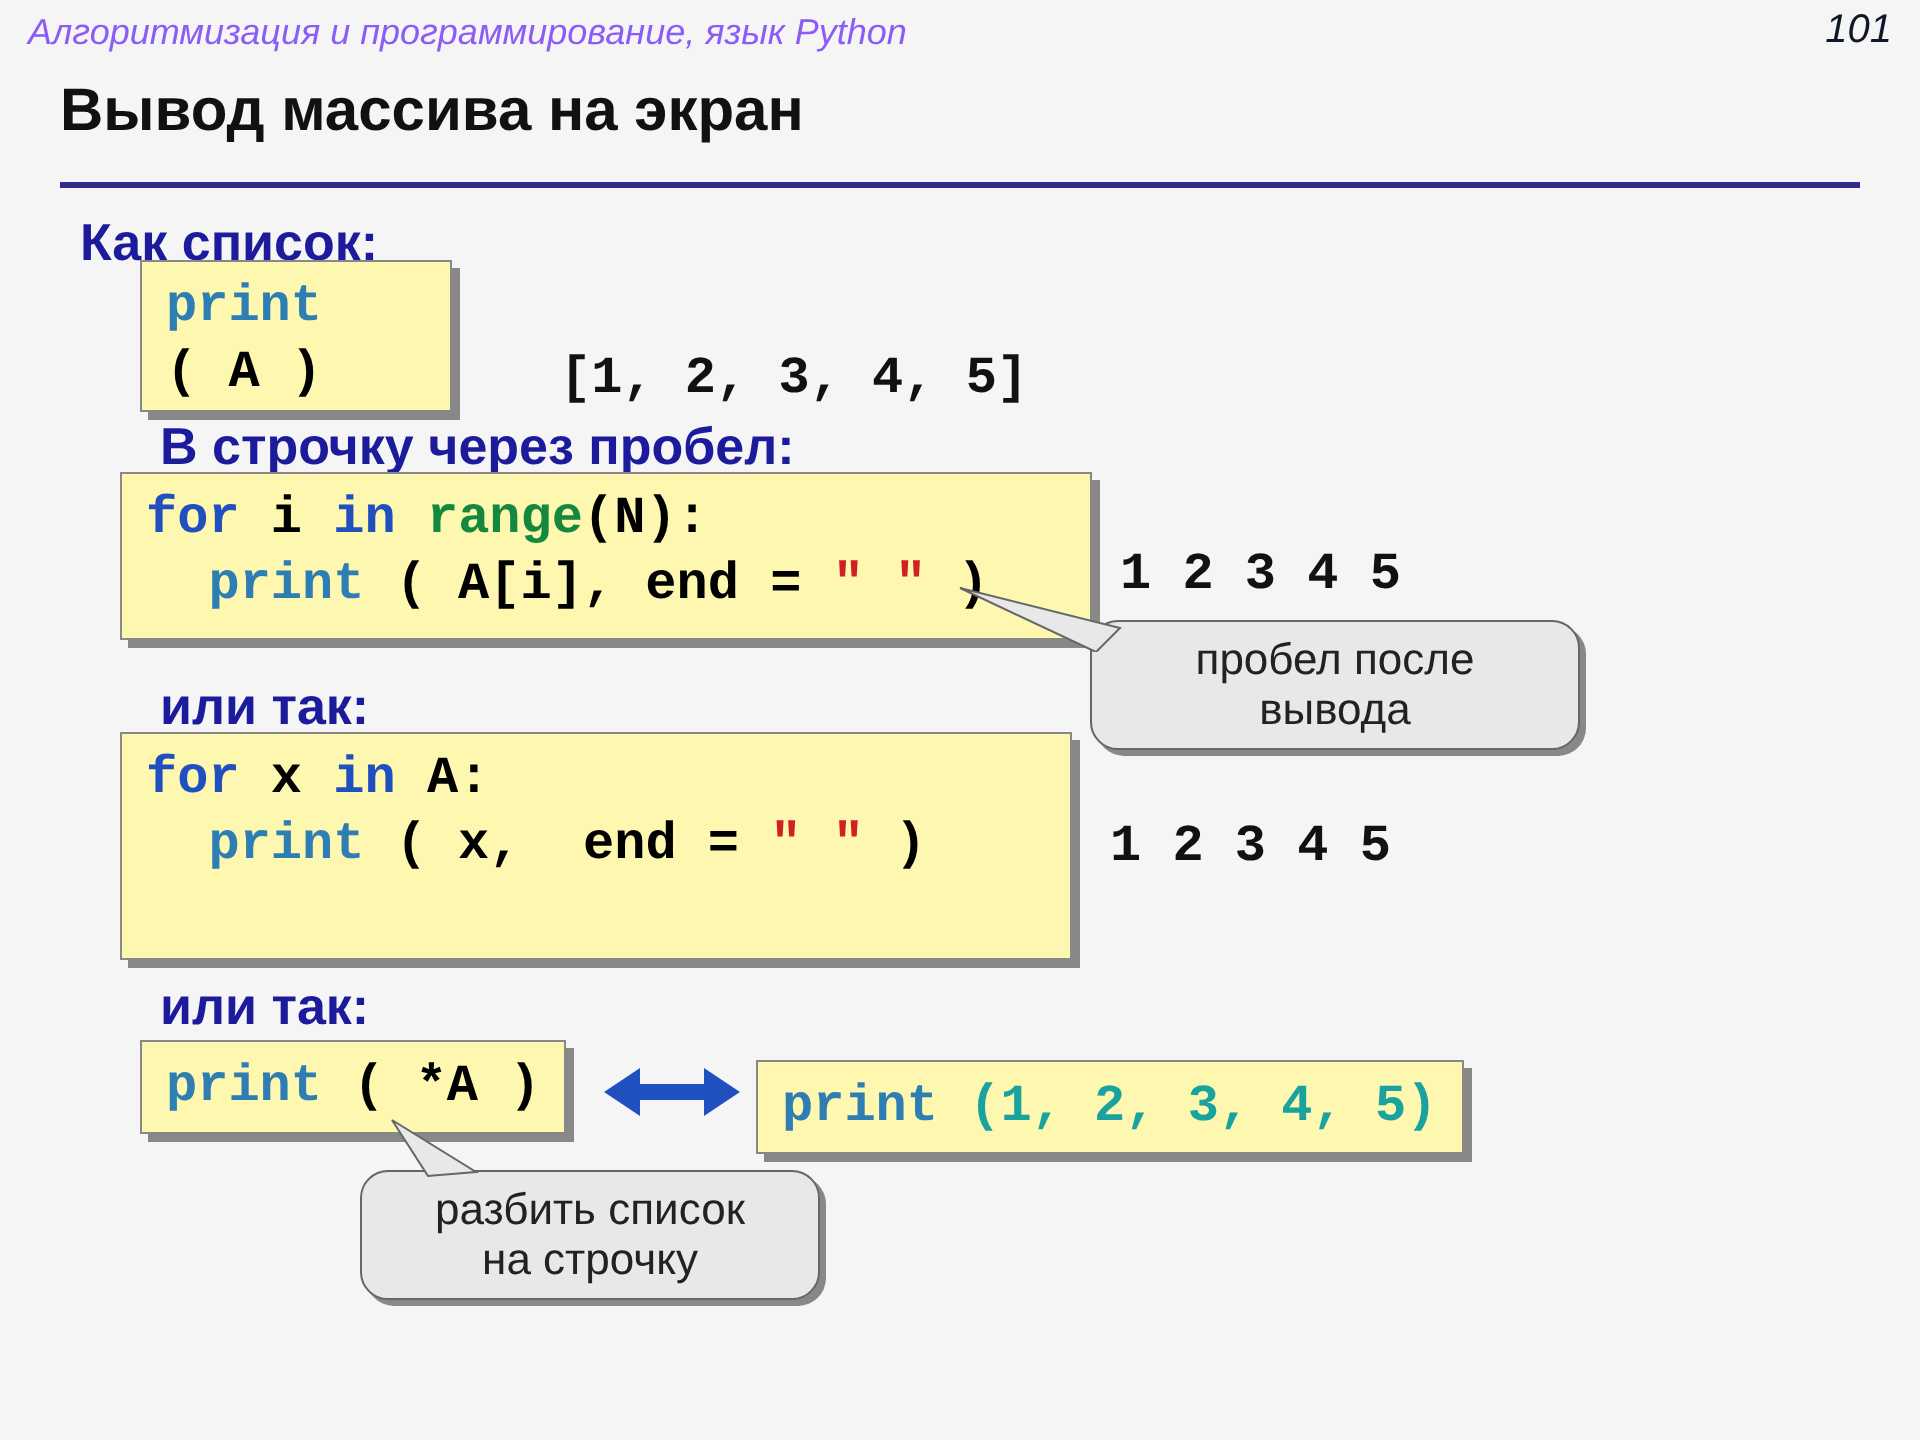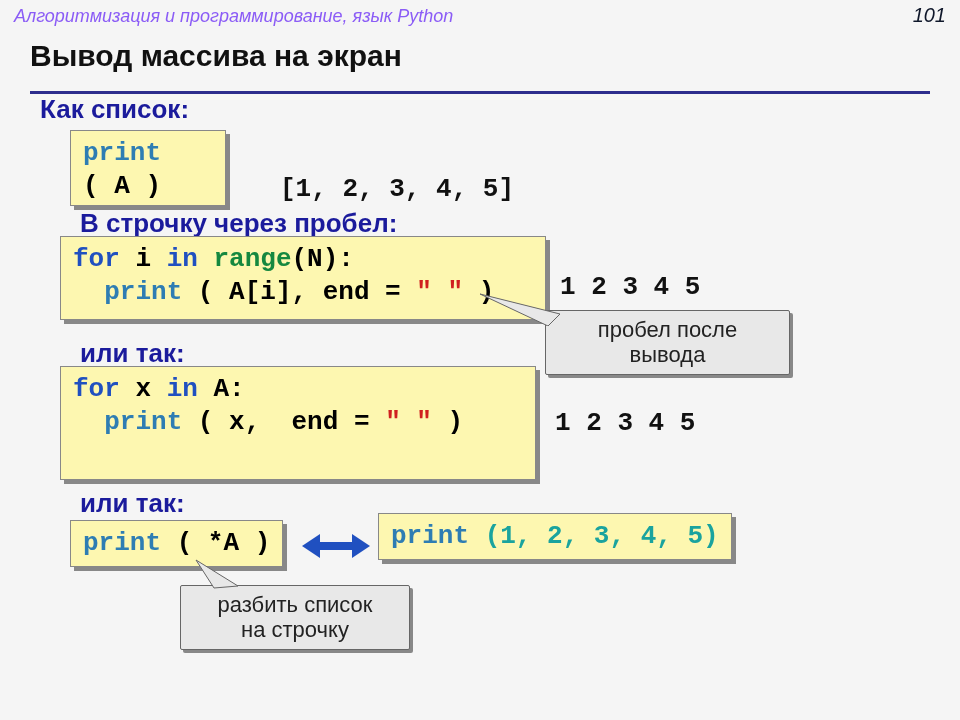--- a/index.html
+++ b/index.html
@@ -60,21 +60,21 @@
     position: absolute;
   }
   .kw-print { color: #2e7db3; }
   .kw-blue  { color: #2050c0; }
   .kw-green { color: #15883f; }
   .kw-teal  { color: #1aa39e; }
   .str-red  { color: #d02020; }
   .callout {
     background: #e8e8e8;
     border: 1px solid #666;
-    border-radius: 2px;
+    border-radius: 14px;
     box-shadow: 3px 3px 0 #888;
     font-size: 22px;
     color: #222;
     text-align: center;
     padding: 6px 14px;
     position: absolute;
     line-height: 1.15;
   }
   
   .darrow {
@@ -93,21 +93,21 @@
   .darrow::before { left: -16px; border-right: 18px solid #2050c0; }
   .darrow::after  { right:-16px; border-left: 18px solid #2050c0; }
 </style>
 </head>
 <body>
 
 <div class="header">Алгоритмизация и программирование, язык Python</div>
 <div class="page-num">101</div>
 <div class="title">Вывод массива на экран</div>
 
-<div class="sect" style="margin-top:0">Как список:</div>
+<div class="sect" style="margin-top:12px">Как список:</div>
 
 <div class="codebox" style="left:70px; top:130px; width:130px; height:62px;">
   <span class="kw-print">print</span><br>
   <span>( A )</span>
 </div>
 <div class="mono" style="left:280px; top:150px;margin-top:24px;">[1, 2, 3, 4, 5]</div>
 
 <div class="sect" style="position:absolute; left:40px; top:198px;">В строчку через пробел:</div>
 
 <div class="codebox" style="left:60px; top:236px; width:460px; height:70px;">
@@ -150,21 +150,21 @@
 
 <div class="sect" style="position:absolute; left:40px; top:478px;">или так:</div>
 
 <div class="codebox" style="left:70px; top:520px;">
   <span class="kw-print">print</span>
   <span>( *A )</span>
 </div>
 
 <div class="darrow" style="left:318px; top:542px; width:36px;"></div>
 
-<div class="codebox" style="left:378px; top:513px;">
+<div class="codebox" style="left:378px; top:530px;">
   <span class="kw-print">print</span>
   <span class="kw-teal">(1, 2, 3, 4, 5)</span>
 </div>
 
 <div class="callout" style="left:180px; top:585px; width:200px;">
   <span>разбить список</span><br>
   <span>на строчку</span>
 </div>
 <svg style="position:absolute; left:188px; top:556px; width:60px; height:34px;">
   <polygon points="8,4 50,30 26,32" fill="#e8e8e8" stroke="#666"></polygon>

